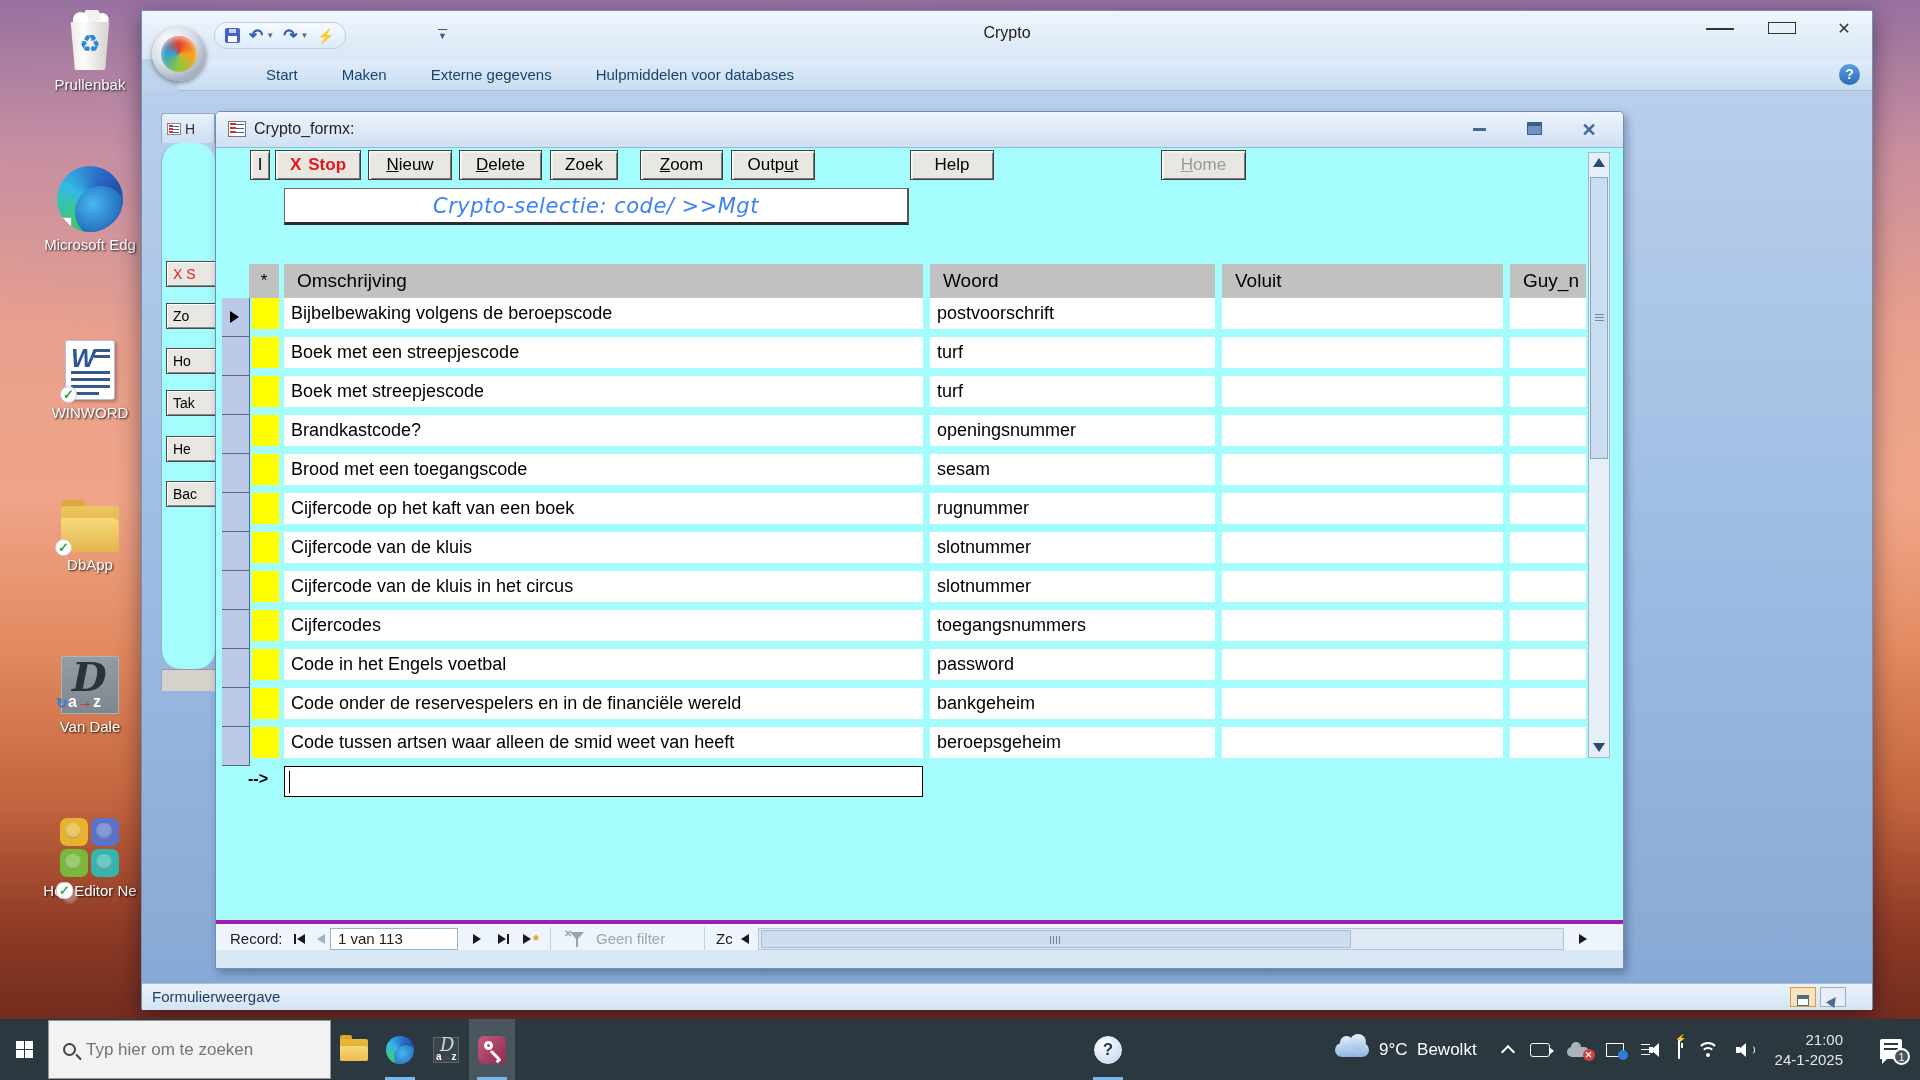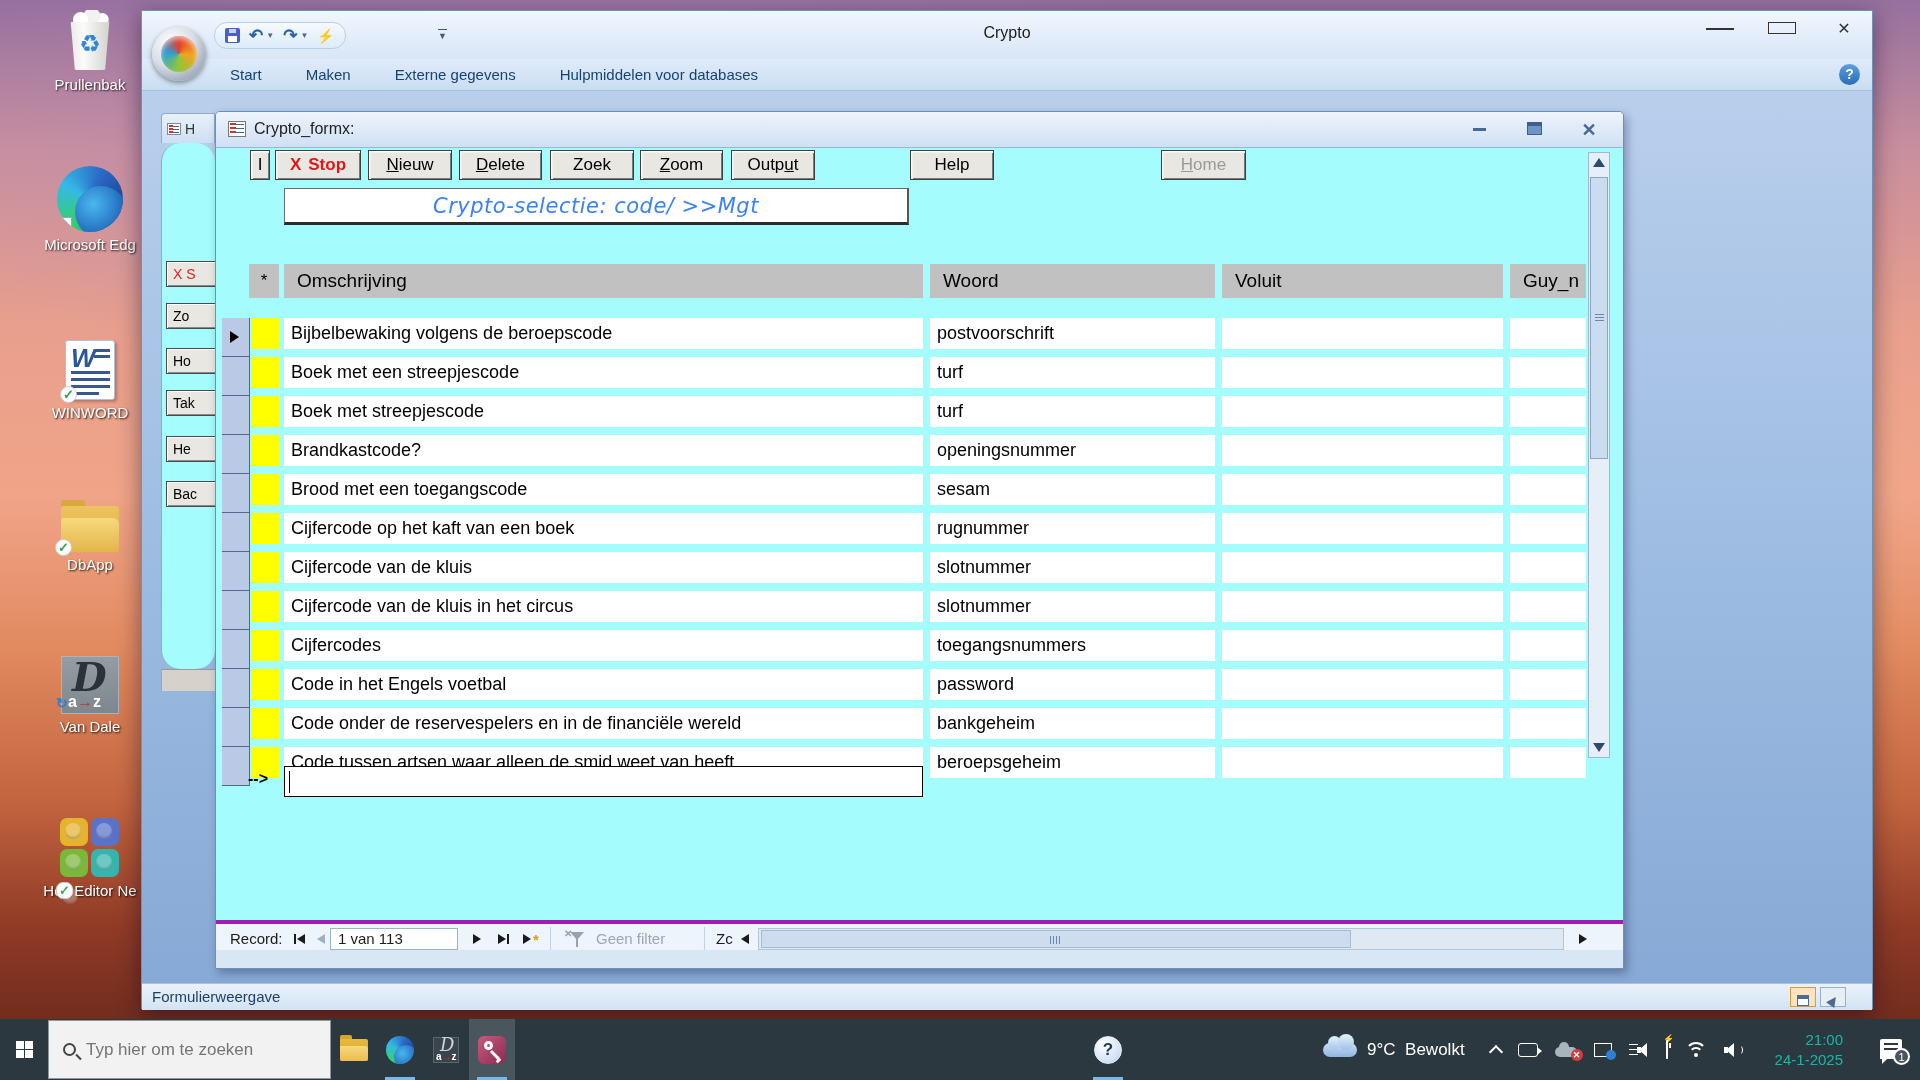--- a/index.html
+++ b/index.html
@@ -77,21 +77,21 @@
   .qat .car { font-size:8px; color:#4a6a92; margin-left:-6px; }
   .qat .bolt { color:#d89a10; font-size:14px; }
   .qat-more { position:absolute; left:296px; top:18px; font-size:9px; color:#3c5a7c; border-top:1px solid #3c5a7c; padding-top:1px; }
   .wtitle { position:absolute; left:50%; transform:translateX(-50%); top:13px; font-size:16px; color:#1a1a1a; }
   .wctrl { position:absolute; right:14px; top:8px; display:flex; gap:34px; color:#333; }
   .wctrl span { width:28px; text-align:center; font-size:16px; }
   .wc-box { display:inline-block; width:12px; height:12px; border:1.5px solid #333; margin-top:3px; }
   .minbar { display:inline-block; width:13px; height:2px; background:#333; margin-bottom:3px;}
 
   .tabrow { height:32px; background:linear-gradient(180deg,#e0ebfa,#c9def2); border-bottom:1px solid #a6c0da;
-    display:flex; align-items:center; gap:36px; padding-left:84px; position:relative; }
+    display:flex; align-items:center; gap:36px; padding-left:84px; position:relative;margin-left:36px; }
   .rtab { font-size:15px; color:#17446e; padding:4px 4px; }
   .helpdot { position:absolute; right:12px; top:5px; width:21px; height:21px; border-radius:50%;
     background:linear-gradient(180deg,#5aa0e0,#2c6cb4); color:#fff; font-weight:bold; font-size:14px; text-align:center; line-height:21px; }
 
   .docarea { position:relative; height:892px; overflow:hidden;
     background:linear-gradient(180deg,#b9cfec,#9cbbe2 55%,#87a9d5); }
 
   
   .bgwin { position:absolute; left:19px; top:22px; width:54px; }
   .bgwin .bgtitle { height:30px; background:linear-gradient(180deg,#e8f1fb,#cddff3); border:1px solid #8fabc8; border-bottom:0;
@@ -137,21 +137,21 @@
     text-align:center; line-height:34px; letter-spacing:.5px; }
 
   .hcell { position:absolute; top:116px; height:34px; background:#c1c1c1; color:#000; font-size:19px;
     line-height:33px; padding-left:13px; overflow:hidden; white-space:nowrap; }
   .hstar { left:33px; width:30px; text-align:center; padding-left:0; font-size:17px; }
   .col1 { left:68px;  width:639px; }
   .col2 { left:714px; width:285px; }
   .col3 { left:1006px; width:281px; }
   .col4 { left:1294px; width:76px; }
 
-  #rows { position:absolute; left:0; top:150px; width:100%;margin-top:20px; }
+  #rows { position:absolute; left:0; top:150px; width:100%; }
   .trow { position:relative; height:39px; }
   .trow .sel { position:absolute; left:6px; top:0; width:28px; height:39px; background:#bac9e6;
     border-right:1px solid #54688e; border-bottom:1px solid #54688e; }
   .trow .sel.current:after { content:""; position:absolute; left:8px; top:13px; width:0; height:0;
     border-left:9px solid #000; border-top:6px solid transparent; border-bottom:6px solid transparent; }
   .trow .yel { position:absolute; left:36px; top:0; width:27px; height:31px; background:#ffff00; }
   .tcell { position:absolute; top:0; height:31px; background:#fff; font-size:18px; line-height:30px;
     padding-left:7px; overflow:hidden; white-space:nowrap; color:#000; }
 
   .newmark { position:absolute; left:32px; top:622px; font-size:16px; font-weight:bold; color:#000; }
@@ -246,21 +246,21 @@
   .spk { position:relative; width:16px; height:16px; }
   .spk .bx { position:absolute; left:0; top:5px; width:4px; height:6px; background:#fff; }
   .spk .tr { position:absolute; left:2px; top:1px; width:0; height:0; border-top:7px solid transparent; border-bottom:7px solid transparent; border-right:8px solid #fff; }
   .spk .a1 { position:absolute; left:11px; top:3px; width:8px; height:10px; border:1.5px solid transparent; border-right-color:#fff; border-radius:50%; }
   .batt { width:22px; height:12px; border:1.5px solid #fff; border-radius:2px; position:relative; background:#fff; box-shadow:inset 0 0 0 1.5px #2b3840;}
   .batt:after { content:""; position:absolute; right:-4px; top:2px; width:2px; height:5px; background:#fff; }
   .plug { position:absolute; left:-2px; top:-7px; color:#fff; font-size:9px; }
   .wifi { position:relative; width:22px; height:16px; overflow:hidden; }
   .wifi i { position:absolute; border:2px solid transparent; border-top-color:#fff; border-radius:50%; left:50%; transform:translateX(-50%); }
   .wifi .w1 { width:22px; height:22px; top:0; } .wifi .w2 { width:14px; height:14px; top:5px; } .wifi .w3 { width:4px; height:4px; top:11px; background:#fff; border:0; border-radius:50%; }
-  .clockblk { text-align:right; color:#14b8a6; font-size:15px; line-height:1.3; margin-left:18px; }
+  .clockblk { text-align:right; color:#e5e5e5; font-size:15px; line-height:1.3; margin-left:6px; }
   .notif { position:relative; width:26px; height:22px; margin:0 14px 0 20px; }
   .notif .bub { position:absolute; inset:0 4px 2px 0; background:#fff; border-radius:2px 2px 2px 0; }
   .notif .bub:after { content:""; position:absolute; left:2px; bottom:-5px; border-top:6px solid #fff; border-right:6px solid transparent; }
   .notif .bl { position:absolute; left:4px; top:4px; width:14px; height:8px; background:repeating-linear-gradient(180deg,#2b3840 0 2px, transparent 2px 5px); }
   .notif .nbadge { position:absolute; right:-4px; bottom:-4px; width:17px; height:17px; border-radius:50%; background:#4a565e; border:2px solid #fff; color:#fff; font-size:11px; line-height:14px; text-align:center; }
 </style>
 </head>
 <body>
 
 <div class="desk-icon" style="top:10px">
@@ -375,21 +375,21 @@
         <span class="cctrl" style="left:1303px"><span class="maxg"></span></span>
         <span class="cctrl" style="left:1358px"><span class="xg">✕</span></span>
       </div>
 
       <div class="cbody">
 
         <div class="fbtn" style="left:34px;width:20px">I</div>
         <div class="fbtn red" style="left:59px;width:86px"><span class="xx">X</span><span>Stop</span></div>
         <div class="fbtn" style="left:152px;width:84px"><span></span><span class="u">N</span><span>ieuw</span></div>
         <div class="fbtn" style="left:243px;width:83px"><span></span><span class="u">D</span><span>elete</span></div>
-        <div class="fbtn" style="left:334px;width:84px"><span>Zoek</span><span class="u"></span><span></span></div>
+        <div class="fbtn" style="left:334px;width:68px"><span>Zoek</span><span class="u"></span><span></span></div>
         <div class="fbtn" style="left:424px;width:83px"><span></span><span class="u">Z</span><span>oom</span></div>
         <div class="fbtn" style="left:515px;width:84px"><span>Outp</span><span class="u">u</span><span>t</span></div>
         <div class="fbtn" style="left:694px;width:84px"><span>Help</span><span class="u"></span><span></span></div>
         <div class="fbtn disabled" style="left:945px;width:85px"><span></span><span class="u">H</span><span>ome</span></div>
 
         <div class="selbox">Crypto-selectie: code/  &gt;&gt;Mgt</div>
 
         <div class="hcell hstar">*</div>
         <div class="hcell col1">Omschrijving</div>
         <div class="hcell col2">Woord</div>

